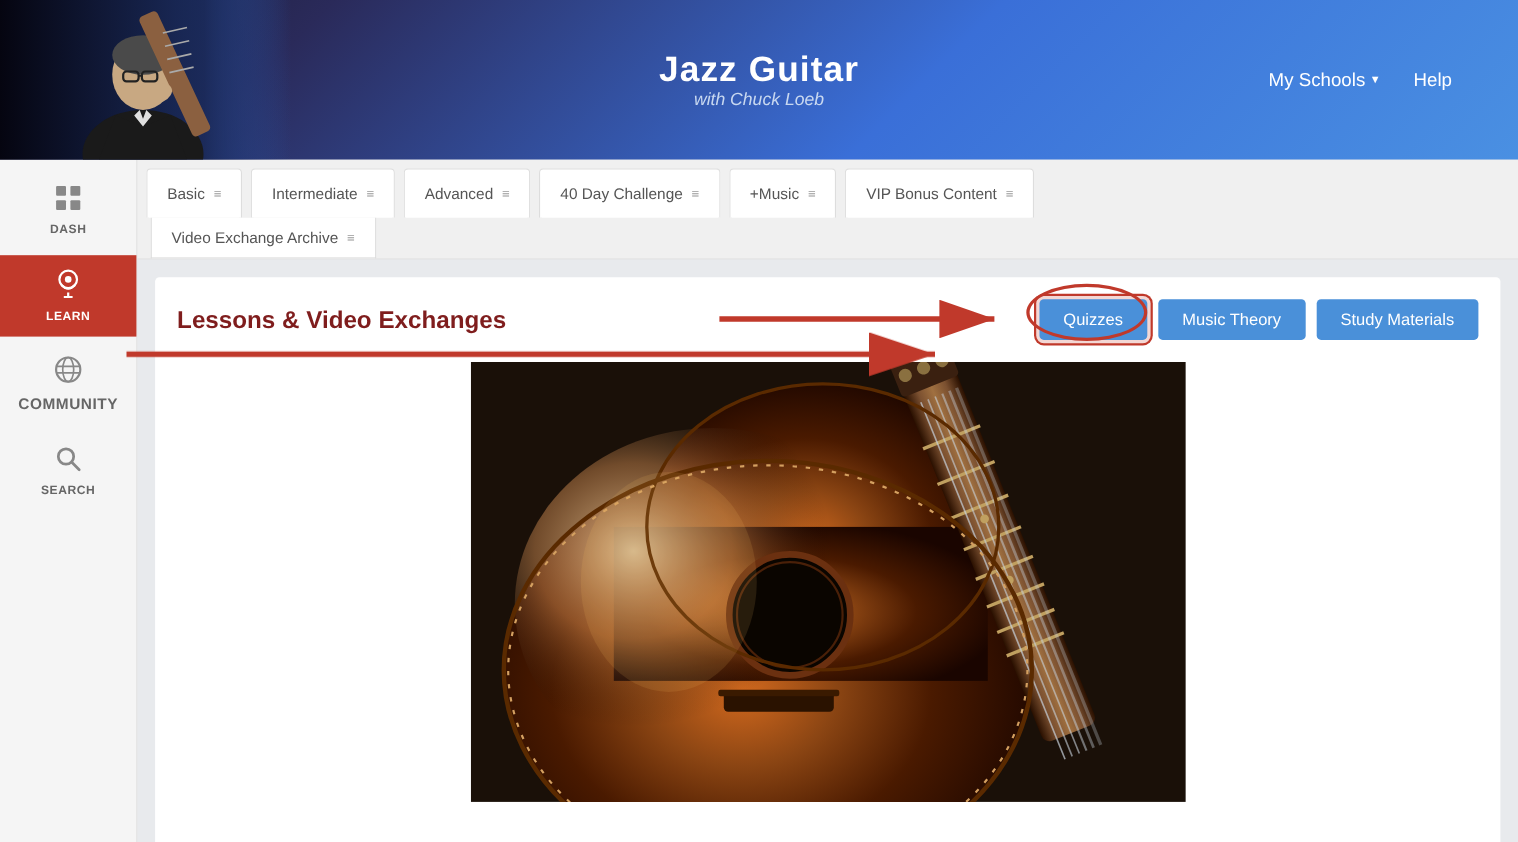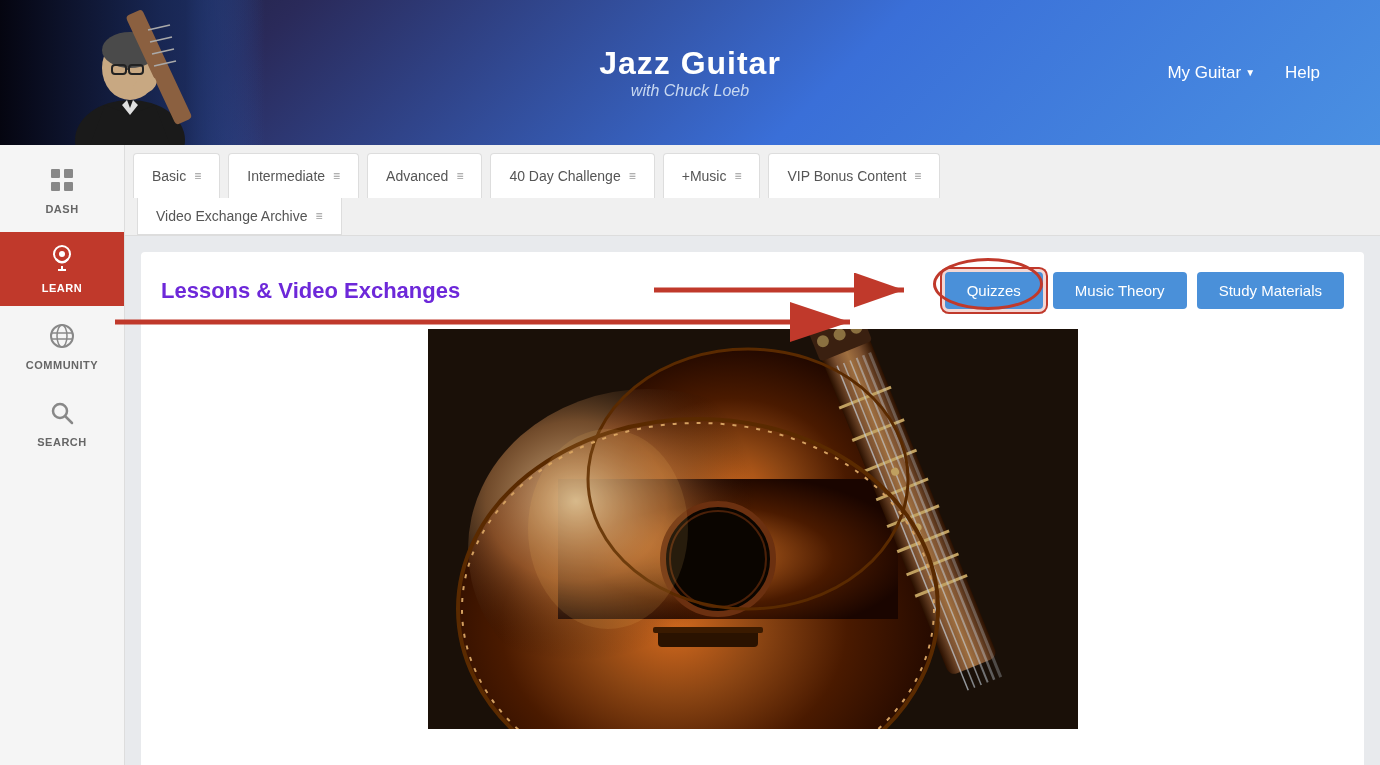--- a/index.html
+++ b/index.html
@@ -195,21 +195,21 @@
     }
     .card-header {
       display: flex;
       align-items: center;
       justify-content: space-between;
       margin-bottom: 20px;
     }
     .card-title {
       font-size: 22px;
       font-weight: 700;
-      color: #6d28d9;
+      color: #7f1d1d;
     }
     .card-actions {
       display: flex;
       gap: 10px;
     }
     .action-btn {
       padding: 10px 22px;
       background: #4a90d9;
       color: white;
       border: none;
@@ -275,21 +275,21 @@
     </svg>
   </div>
 
   <div class="header-title">
     <h1>Jazz Guitar</h1>
     <p>with Chuck Loeb</p>
   </div>
 
   <div class="header-nav">
     <div class="my-schools-btn">
-      <a href="#">My Guitar</a>
+      <a href="#">My Schools</a>
       <span class="dropdown-arrow">▼</span>
     </div>
     <a href="#" style="color:white;text-decoration:none;font-size:17px;font-weight:500;">Help</a>
   </div>
 </div>
 
 <div class="main-layout">
 
   <div class="sidebar">
 
@@ -320,21 +320,21 @@
 
     <div class="sidebar-item">
       <span class="sidebar-icon">
         <svg width="26" height="26" viewBox="0 0 26 26">
           <circle cx="13" cy="13" r="11" fill="none" stroke="#888" stroke-width="2"></circle>
           <ellipse cx="13" cy="13" rx="5" ry="11" fill="none" stroke="#888" stroke-width="1.5"></ellipse>
           <line x1="2" y1="10" x2="24" y2="10" stroke="#888" stroke-width="1.5"></line>
           <line x1="2" y1="16" x2="24" y2="16" stroke="#888" stroke-width="1.5"></line>
         </svg>
       </span>
-      <span class="sidebar-label" style="font-size:11px;">COMMUNITY</span>
+      <span class="sidebar-label" style="font-size:14px;">COMMUNITY</span>
     </div>
 
     <div class="sidebar-item">
       <span class="sidebar-icon">
         <svg width="26" height="26" viewBox="0 0 26 26">
           <circle cx="11" cy="11" r="7" fill="none" stroke="#888" stroke-width="2.5"></circle>
           <line x1="16.5" y1="16.5" x2="23" y2="23" stroke="#888" stroke-width="2.5" stroke-linecap="round"></line>
         </svg>
       </span>
       <span class="sidebar-label">SEARCH</span>

